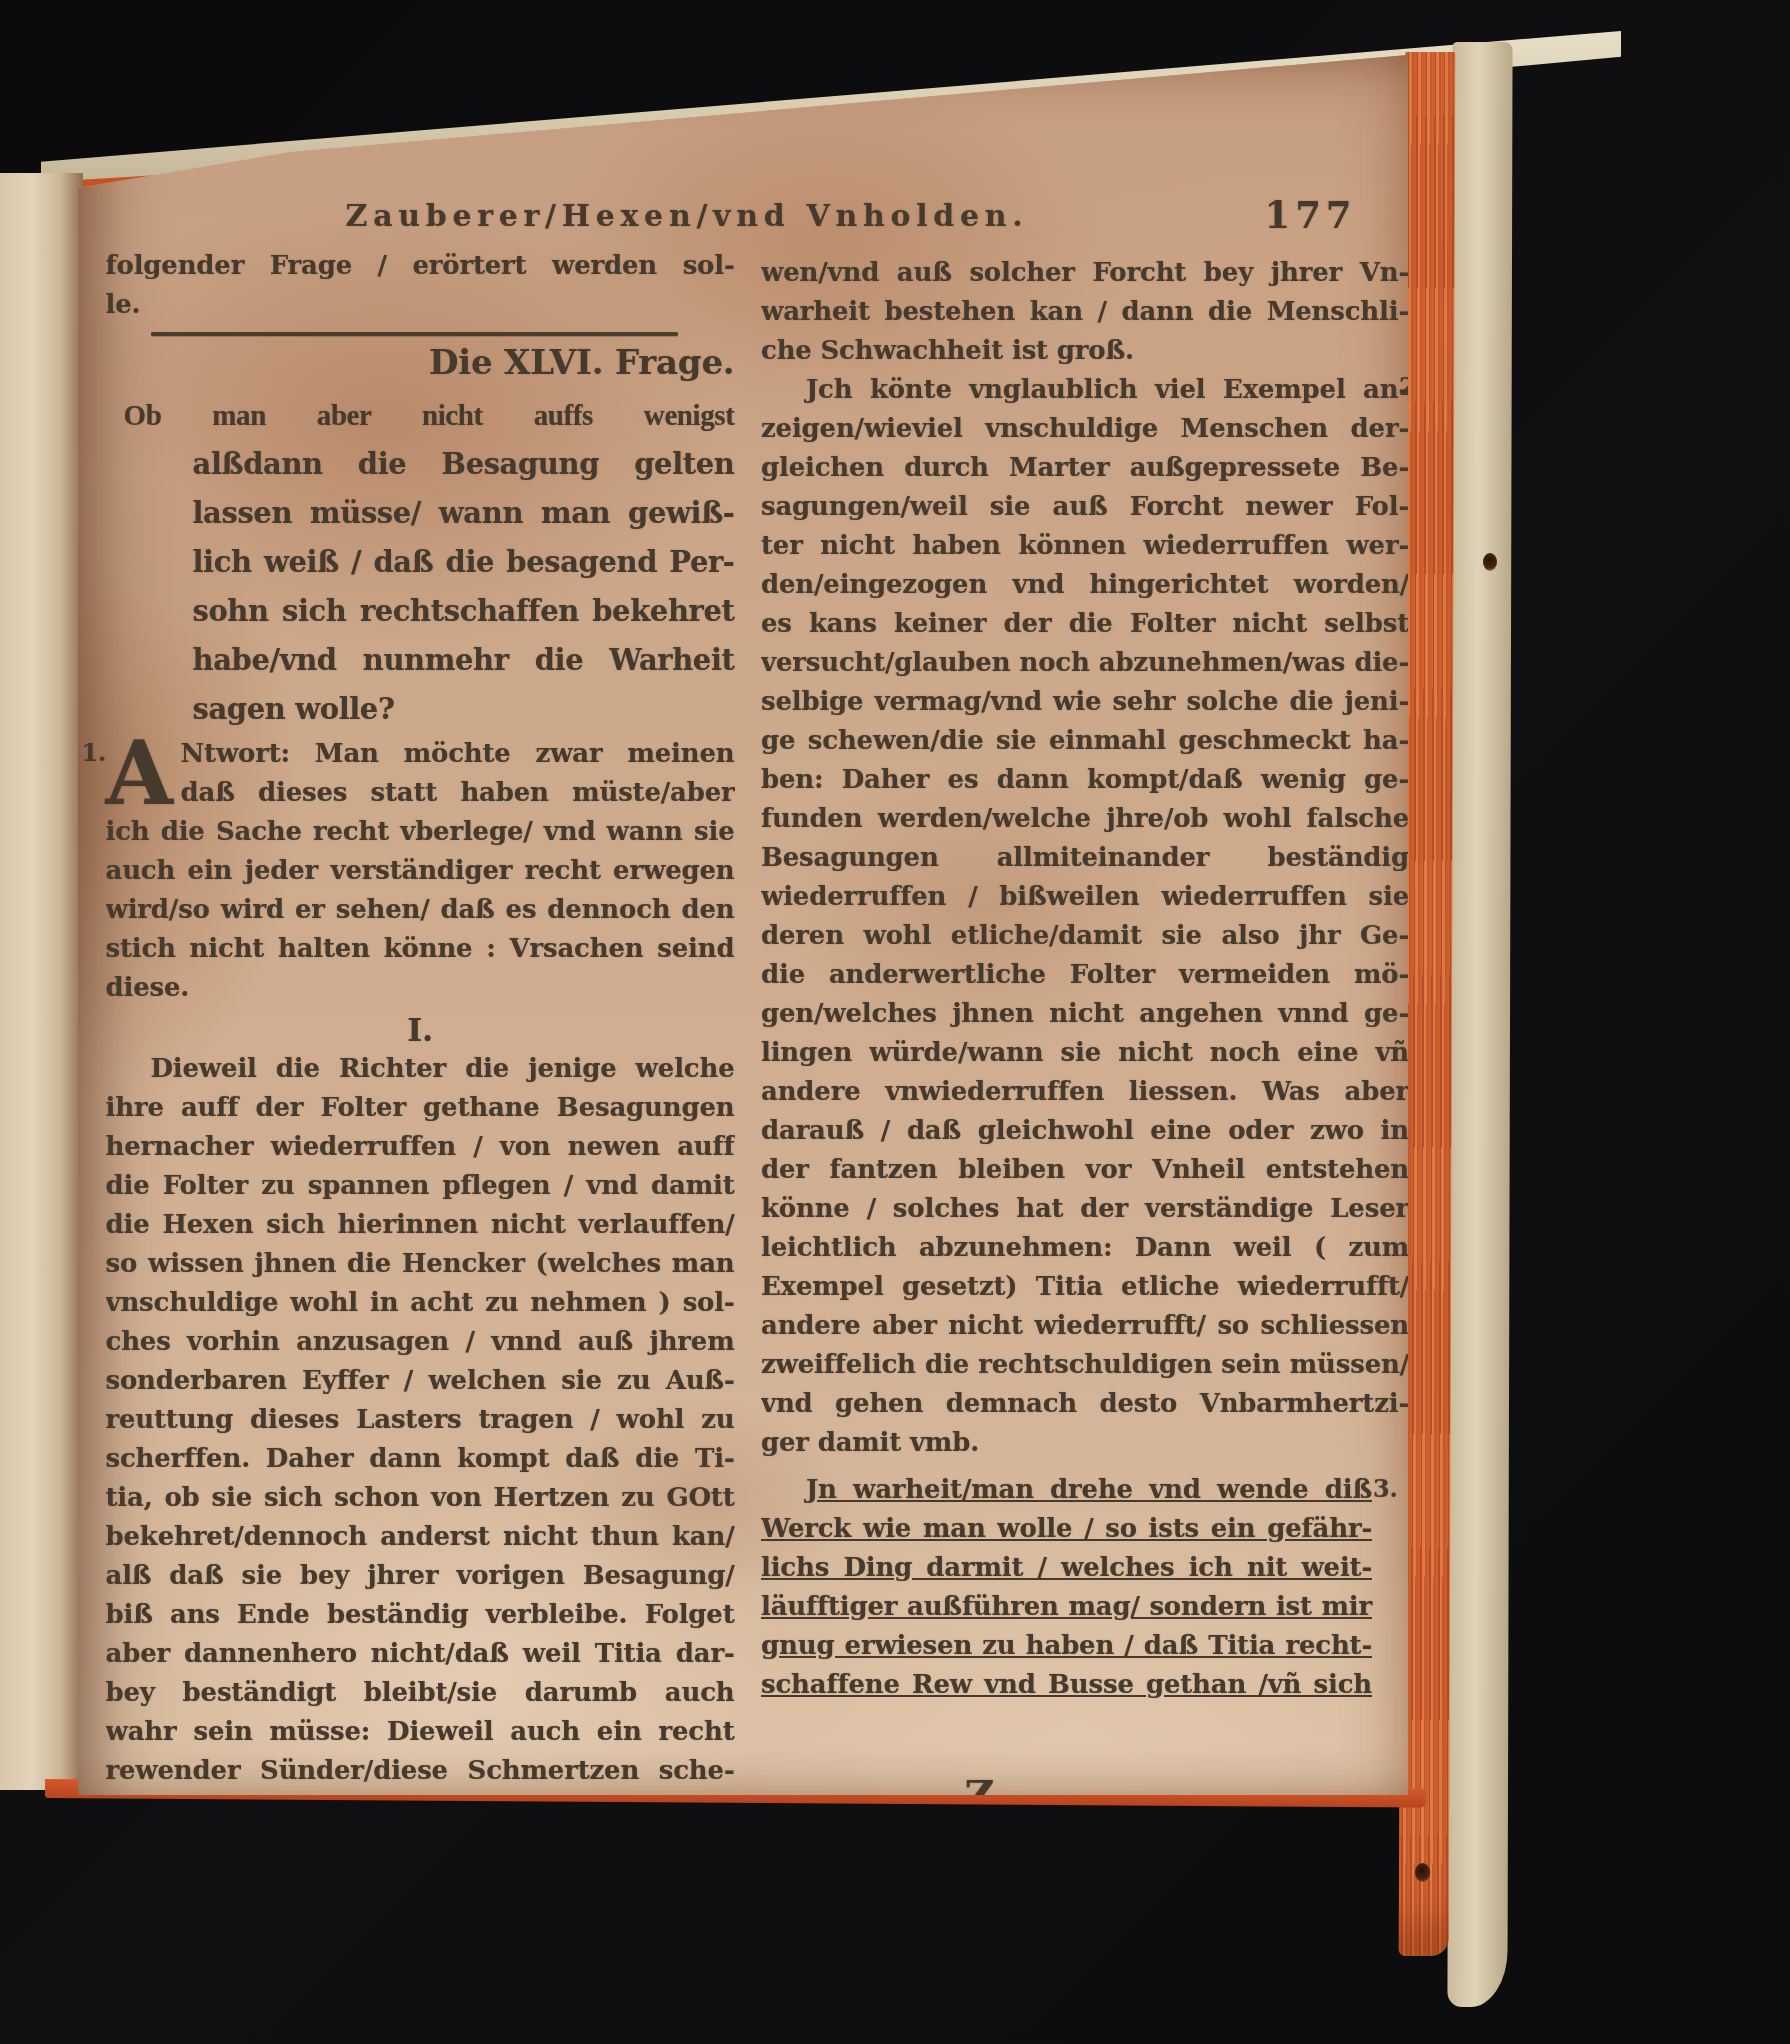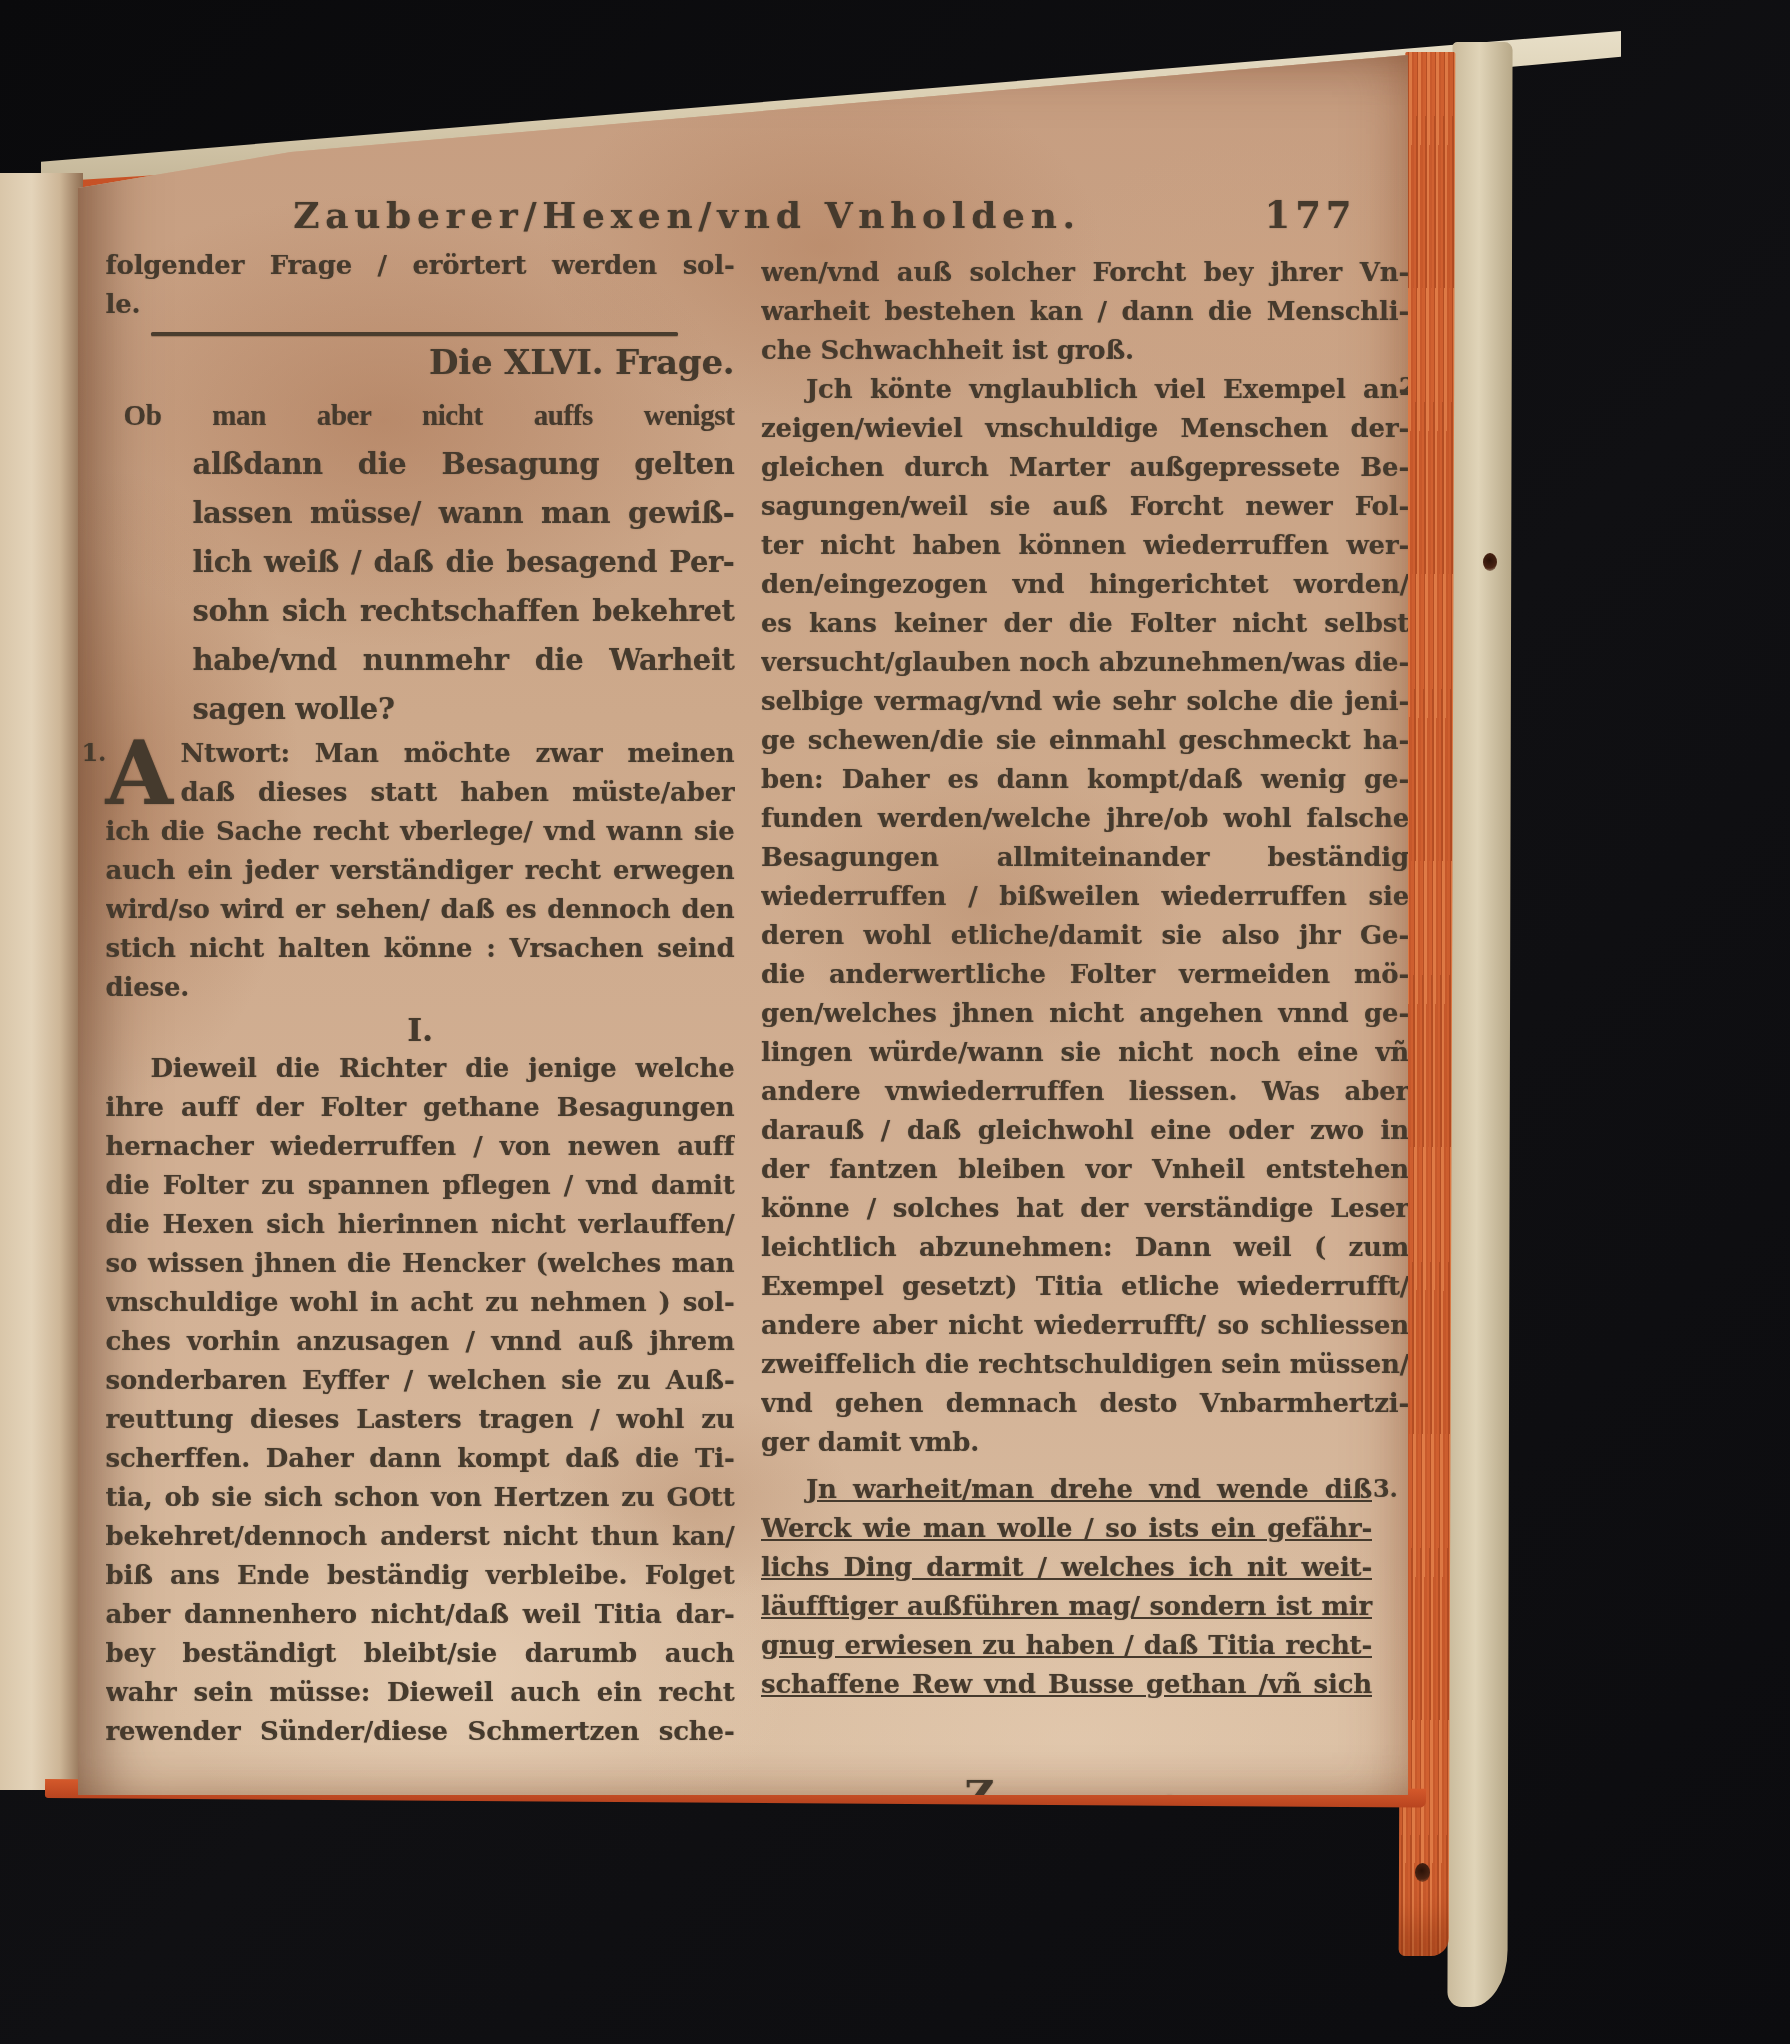--- a/index.html
+++ b/index.html
@@ -68,21 +68,21 @@
       inset 0 37px 57px -27.5px rgba(116,62,34,.34),
       inset 0 -24px 41px -24px rgba(150,90,50,.25);
     color:#453a2d;
   }
   .page *{font-weight:bold;}
 
   
   .running-head{position:absolute;left:27.5px;top:128px;width:1301px;height:66px;}
   .rh-title{
     position:absolute;left:0;right:138px;text-align:center;
-    font-size:36px;letter-spacing:5.7px;line-height:65px;
+    font-size:30px;letter-spacing:5.7px;line-height:65px;
     text-shadow:0 0 1.6px rgba(70,52,36,.45);
   }
   .rh-folio{
     position:absolute;right:50px;top:0;font-size:37px;letter-spacing:4.9px;line-height:65px;
     text-shadow:0 0 1.6px rgba(70,52,36,.45);
   }
 
   
   .col{position:absolute;font-size:26px;letter-spacing:-0.2px;
        text-shadow:0 0 1.2px rgba(72,56,40,.5);}
@@ -191,20 +191,21 @@
           <div class="tline just">die Folter zu spannen pflegen / vnd damit</div>
           <div class="tline just">die Hexen sich hierinnen nicht verlauffen/</div>
           <div class="tline just">so wissen jhnen die Hencker (welches man</div>
           <div class="tline just">vnschuldige wohl in acht zu nehmen ) sol-</div>
           <div class="tline just">ches vorhin anzusagen / vnnd auß jhrem</div>
           <div class="tline just">sonderbaren Eyffer / welchen sie zu Auß-</div>
           <div class="tline just">reuttung dieses Lasters tragen / wohl zu</div>
           <div class="tline just">scherffen. Daher dann kompt daß die Ti-</div>
           <div class="tline just">tia, ob sie sich schon von Hertzen zu GOtt</div>
           <div class="tline just">bekehret/dennoch anderst nicht thun kan/</div>
+          <div class="tline just">alß daß sie bey jhrer vorigen Besagung/</div>
           <div class="tline just">biß ans Ende beständig verbleibe. Folget</div>
           <div class="tline just">aber dannenhero nicht/daß weil Titia dar-</div>
           <div class="tline just">bey beständigt bleibt/sie darumb auch eben</div>
           <div class="tline just">wahr sein müsse: Dieweil auch ein recht</div>
           <div class="tline just">rewender Sünder/diese Schmertzen sche-</div>
         </div>
     </section>
 
     <section class="col col-right">
       <div class="lines">

